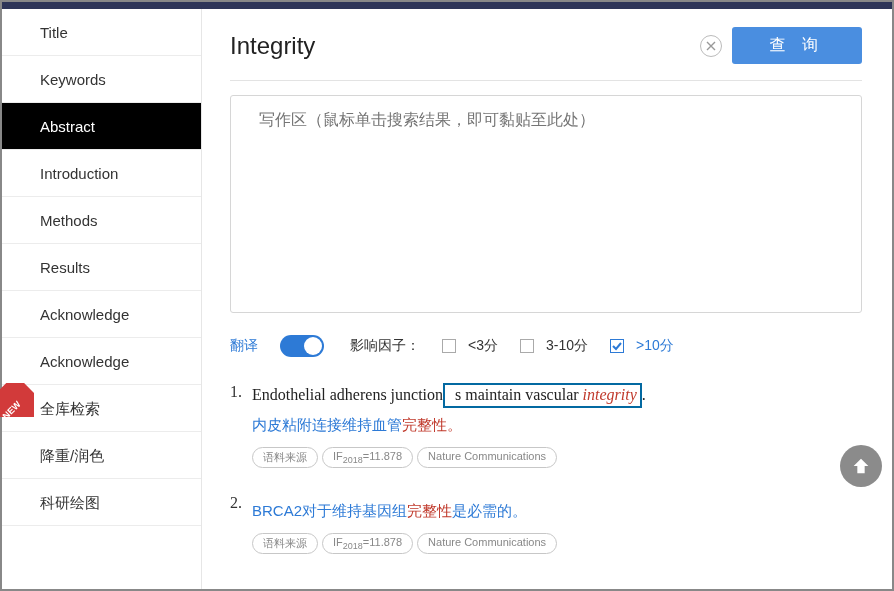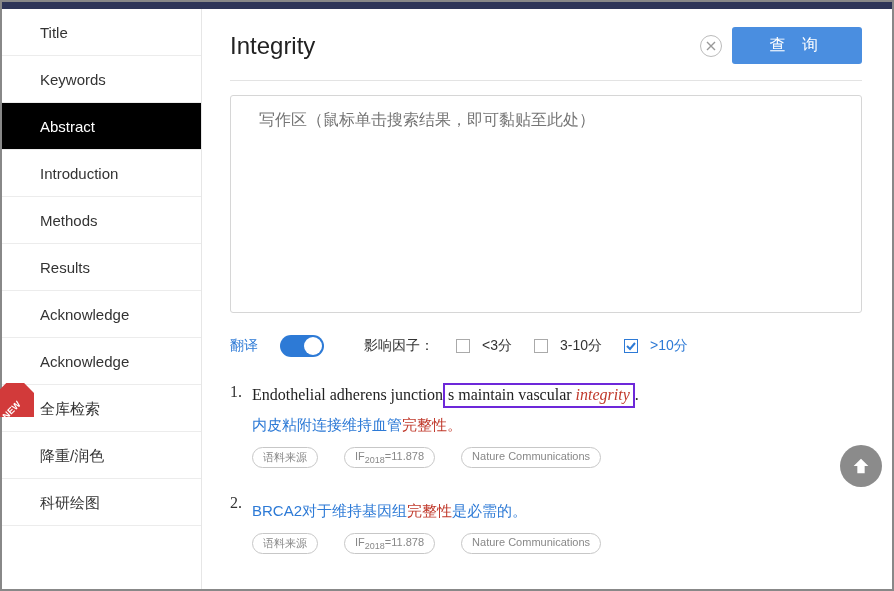--- a/index.html
+++ b/index.html
@@ -94,25 +94,25 @@
   .chk .box svg { display:none; width:12px; height:12px; }
   .chk.checked .lbl { color:#2d7ad6; }
   .results { margin-top: 26px; font-size: 16px; }
   .result { display:flex; gap:10px; margin-bottom: 26px; }
   .result .num { color:#333; font-family: Georgia, serif; }
   .result .body { flex:1; }
   .sentence { font-family: Georgia, "Times New Roman", serif; color:#222; }
   .kw-it { color:#c0392b; font-style: italic; }
   .kw-red { color:#c0392b; }
   .hl-box {
-    border: 2px solid #6d28d9; padding: 0 3px 1px 3px;
+    border: 2px solid #0369a1; padding: 0 3px 1px 10px;
     display:inline-block; line-height: 1.25;
   }
   .trans { color:#2d7ad6; margin-top:8px; font-size:15px; }
-  .tags { margin-top:12px; display:flex; gap:26px; }
+  .tags { margin-top:12px; display:flex; gap:4px; }
   .tag {
     border:1px solid #c7c7c7; color:#888; font-size:11px;
     padding: 2px 10px; border-radius: 11px;
   }
   .tag sub{ font-size:9px; }
   .scrolltop {
     position:absolute; right:10px; bottom:102px;
     width:42px; height:42px; border-radius:50%;
     background:#8b8b8b; display:flex; align-items:center; justify-content:center;
     cursor:pointer;
@@ -154,21 +154,21 @@
             </svg>
         </div>
         <button class="query-btn">查 询</button>
       </div>
 
       <textarea class="textarea" placeholder="写作区（鼠标单击搜索结果，即可黏贴至此处）" style=""></textarea>
 
       <div class="filter-row">
         <span class="filter-label-blue">翻译</span>
         <div class="toggle"></div>
-        <span style="margin-left:18px;">影响因子：</span>
+        <span style="margin-left:4px;">影响因子：</span>
 
         <label class="chk">
           <span class="box"></span>
           <span class="lbl">&lt;3分</span>
         </label>
         <label class="chk">
           <span class="box"></span>
           <span class="lbl">3-10分</span>
         </label>
         <label class="chk checked">

